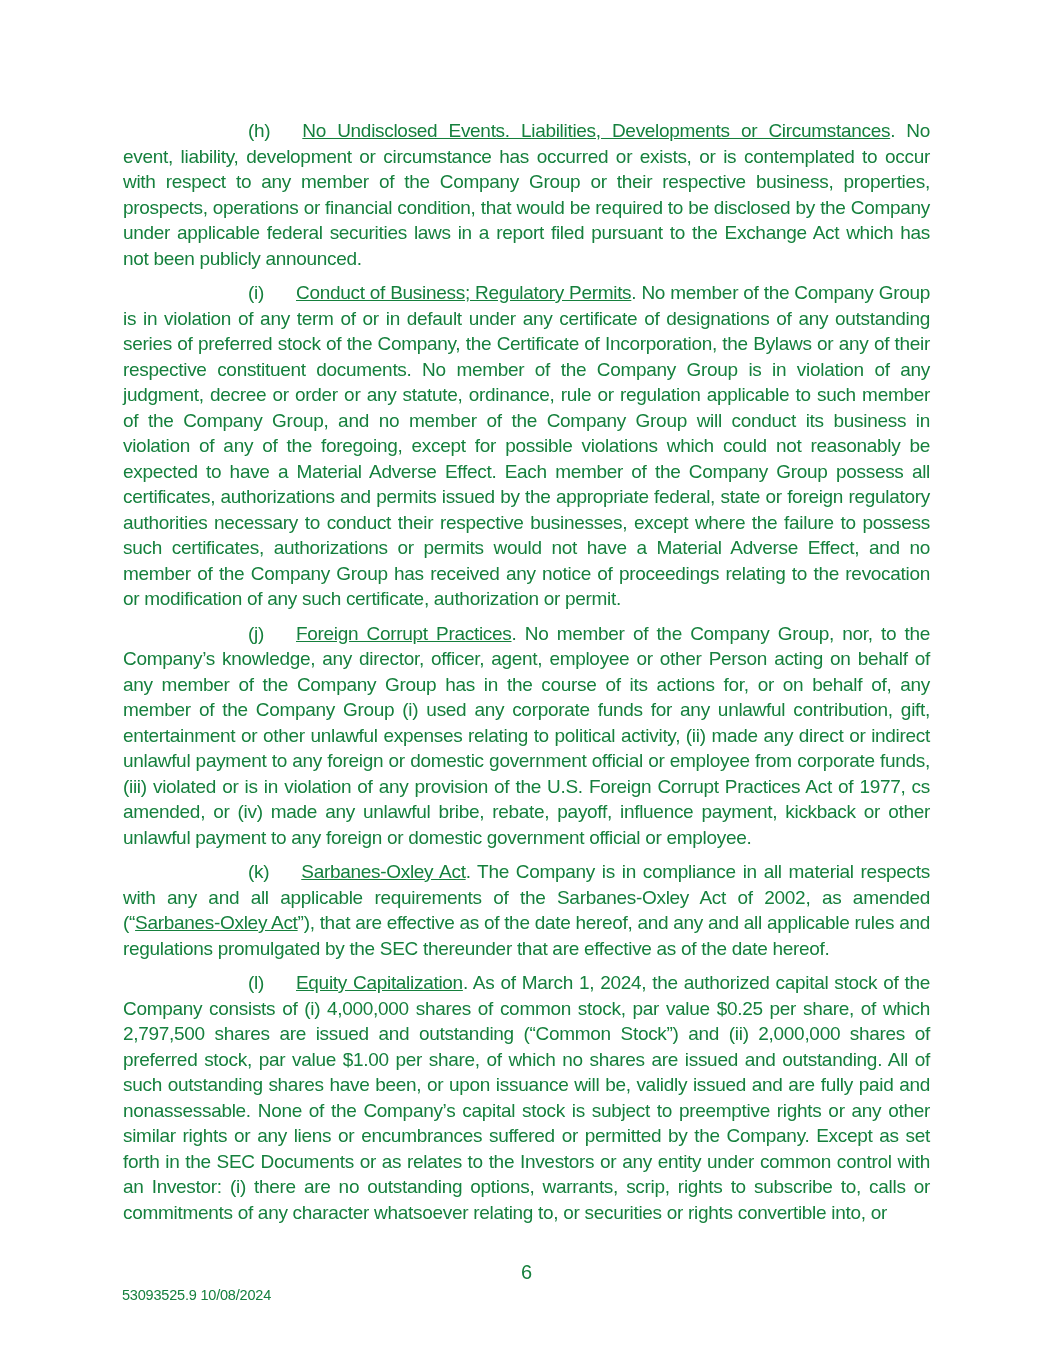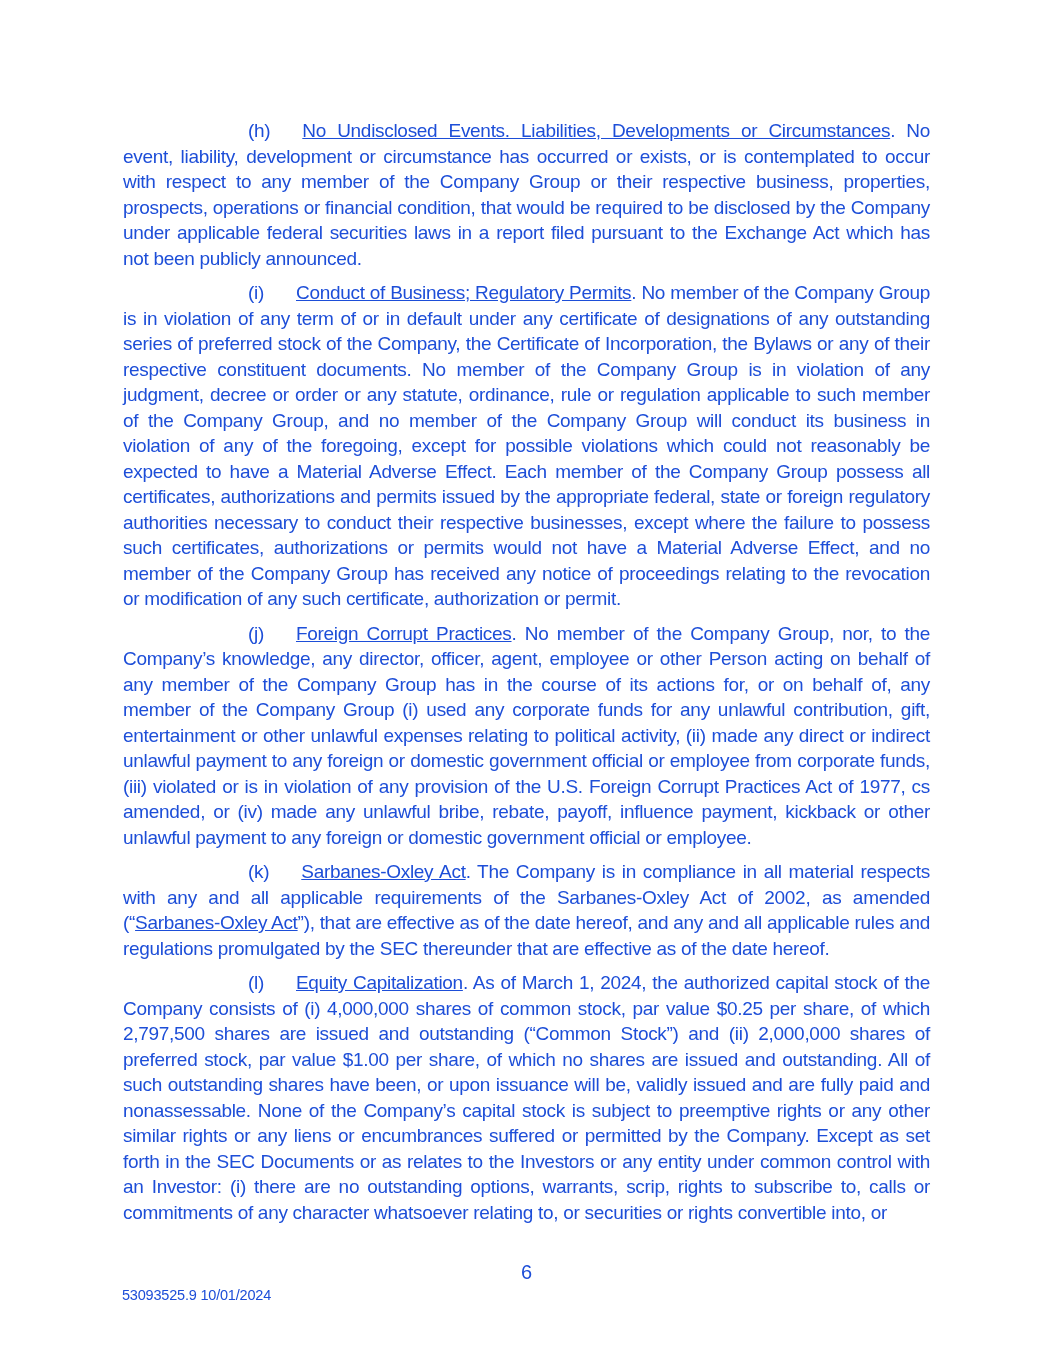--- a/index.html
+++ b/index.html
@@ -6,21 +6,21 @@
     margin: 0;
     padding: 0;
     background: #ffffff;
   }
   .page {
     position: relative;
     width: 1055px;
     height: 1365px;
     background: #ffffff;
     font-family: "Liberation Sans", sans-serif;
-    color: #1d4ed8;
+    color: #15803d;
     overflow: hidden;
   }
   .content {
     position: absolute;
     left: 123px;
     top: 118px;
     width: 807px;
   }
   p.para {
     margin: 0 0 9px 0;
@@ -67,14 +67,14 @@
 
     <p class="para"><span>(j)</span><span class="tabgap"></span><span class="u">Foreign Corrupt Practices</span><span>. No member of the Company Group, nor, to the Company’s knowledge, any director, officer, agent, employee or other Person acting on behalf of any member of the Company Group has in the course of its actions for, or on behalf of, any member of the Company Group (i) used any corporate funds for any unlawful contribution, gift, entertainment or other unlawful expenses relating to political activity, (ii) made any direct or indirect unlawful payment to any foreign or domestic government official or employee from corporate funds, (iii) violated or is in violation of any provision of the U.S. Foreign Corrupt Practices Act of 1977, cs amended, or (iv) made any unlawful bribe, rebate, payoff, influence payment, kickback or other unlawful payment to any foreign or domestic government official or employee.</span></p>
 
     <p class="para"><span>(k)</span><span class="tabgap"></span><span class="u">Sarbanes-Oxley Act</span><span>. The Company is in compliance in all material respects with any and all applicable requirements of the Sarbanes-Oxley Act of 2002, as amended (“</span><span class="u">Sarbanes-Oxley Act</span><span>”), that are effective as of the date hereof, and any and all applicable rules and regulations promulgated by the SEC thereunder that are effective as of the date hereof.</span></p>
 
     <p class="para"><span>(l)</span><span class="tabgap"></span><span class="u">Equity Capitalization</span><span>. As of March 1, 2024, the authorized capital stock of the Company consists of (i) 4,000,000 shares of common stock, par value $0.25 per share, of which 2,797,500 shares are issued and outstanding (“Common Stock”) and (ii) 2,000,000 shares of preferred stock, par value $1.00 per share, of which no shares are issued and outstanding. All of such outstanding shares have been, or upon issuance will be, validly issued and are fully paid and nonassessable. None of the Company’s capital stock is subject to preemptive rights or any other similar rights or any liens or encumbrances suffered or permitted by the Company. Except as set forth in the SEC Documents or as relates to the Investors or any entity under common control with an Investor: (i) there are no outstanding options, warrants, scrip, rights to subscribe to, calls or commitments of any character whatsoever relating to, or securities or rights convertible into, or</span></p>
 
   </div>
 
   <div class="page-number">6</div>
-  <div class="doc-id">53093525.9 10/01/2024</div>
+  <div class="doc-id">53093525.9 10/08/2024</div>
 </div>
 
 </body></html>

